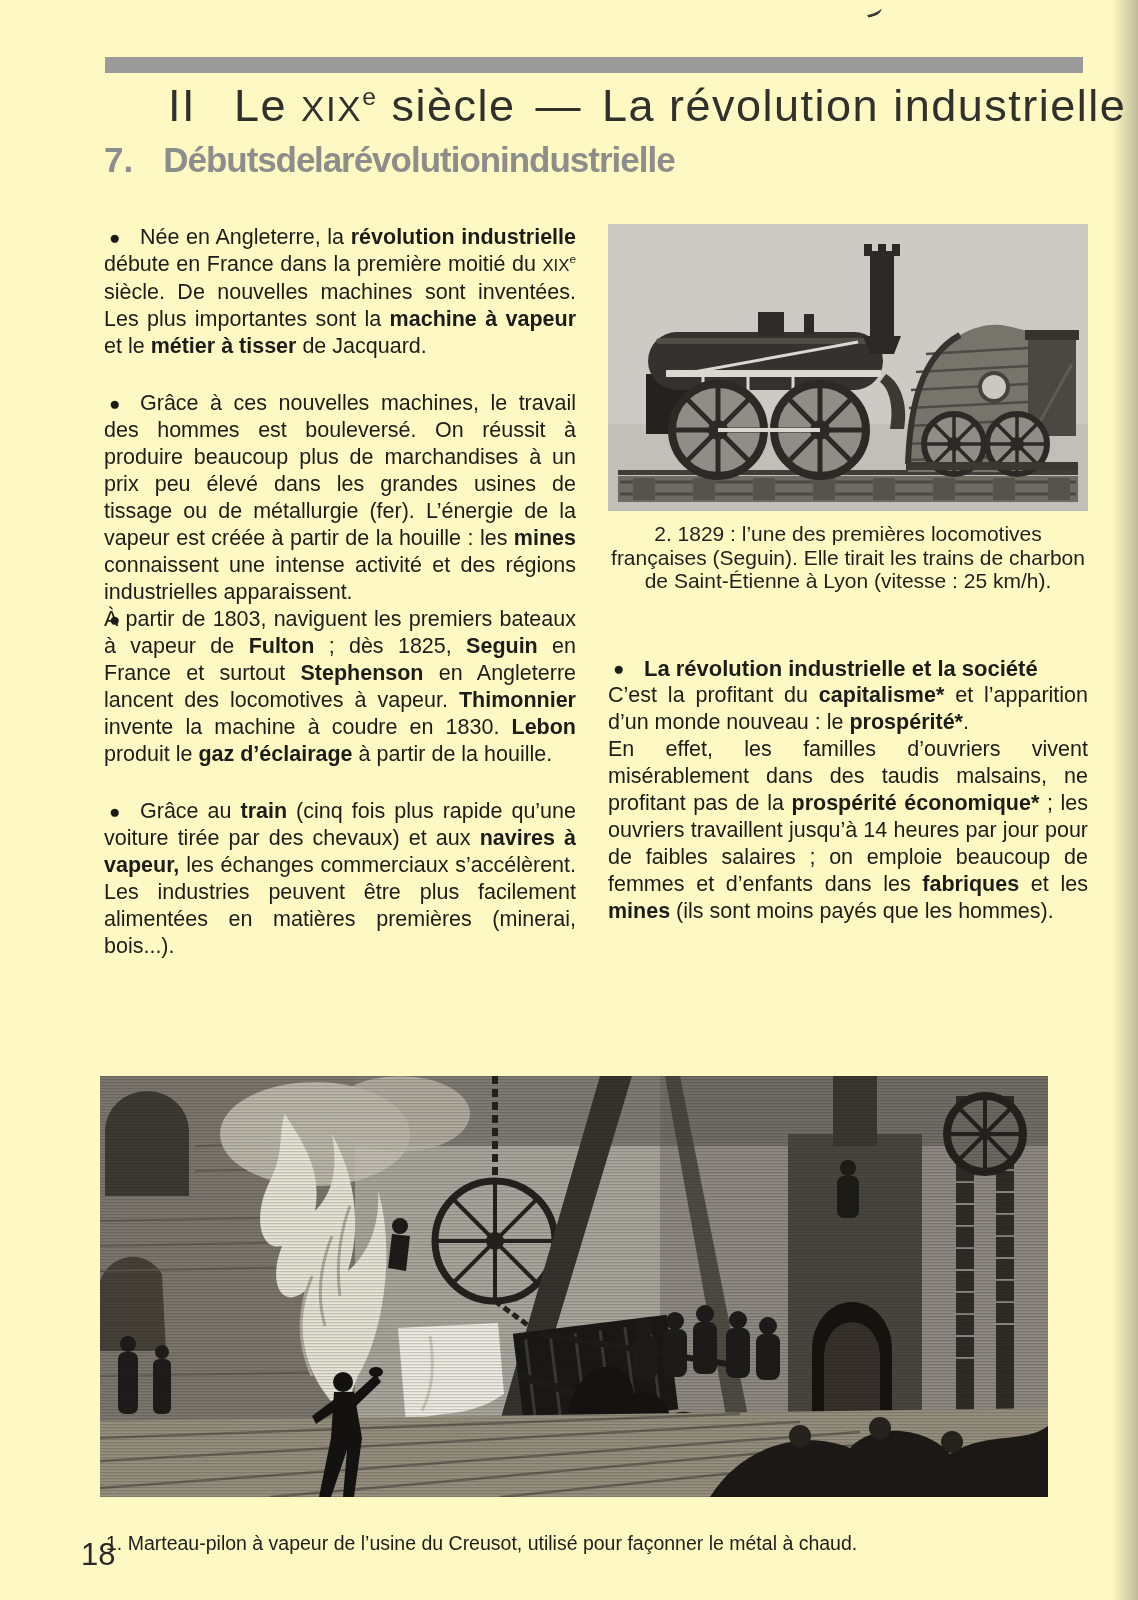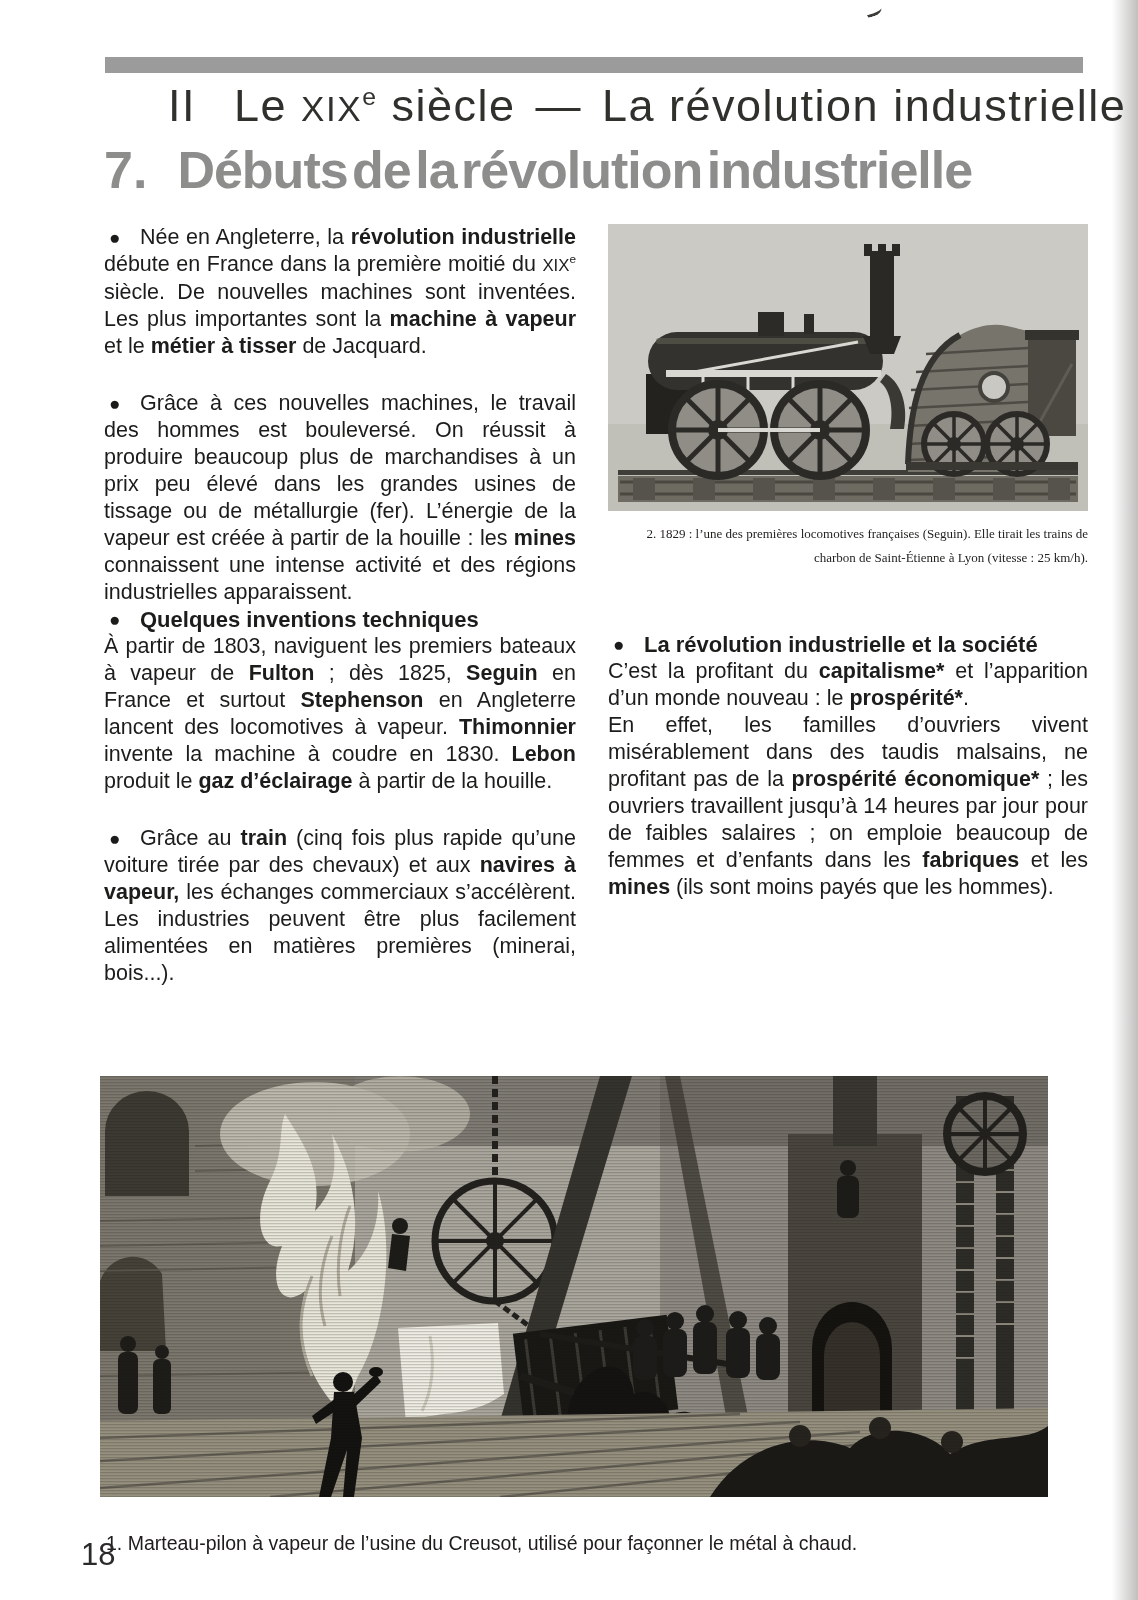--- a/index.html
+++ b/index.html
@@ -1,28 +1,28 @@
 <!DOCTYPE html>
 <html lang="fr"><head>
 <meta charset="utf-8">
 <style>
   html,body{margin:0;padding:0;}
   body{width:1138px;height:1600px;background:#e8e7e4;font-family:"Liberation Sans",sans-serif;}
-  .page{position:relative;width:1138px;height:1600px;background:#ffffff;overflow:hidden;}
+  .page{position:relative;width:1138px;height:1600px;background:#fef9c3;overflow:hidden;}
   .edge-shadow{position:absolute;right:0;top:0;width:26px;height:100%;
     background:linear-gradient(to right, rgba(0,0,0,0), rgba(90,88,85,0.38));}
   .scan-speck{position:absolute;left:866px;top:6px;width:16px;height:7px;
     border-bottom:3px solid #3c3b38;border-radius:0 0 60% 20%;transform:rotate(-18deg);}
   .topbar{position:absolute;left:105px;top:57px;width:978px;height:16px;background:#9b9b9b;}
 
   .series-title{position:absolute;left:168px;top:80px;width:920px;
     font-size:45px;color:#30302d;letter-spacing:1.5px;font-weight:normal;white-space:nowrap;}
   .series-title .kicker{margin-right:38px;}
   .chapter-title{position:absolute;left:104px;top:140px;width:980px;
-    font-size:52px;font-weight:bold;color:#8d8d8c;white-space:nowrap;letter-spacing:-1px;}
+    font-size:35px;font-weight:bold;color:#8d8d8c;white-space:nowrap;letter-spacing:-1px;}
   .chapter-title .num{margin-right:30px;letter-spacing:0;}
   .chapter-title .txt{word-spacing:-9px;}
 
   .columns{position:absolute;left:104px;top:224px;width:984px;display:flex;gap:32px;}
   .col{font-size:21.5px;line-height:27px;color:#1c1c1a;text-align:justify;}
   .col-left{width:472px;}
   .col-right{width:480px;}
 
   .para{position:relative;margin:0;}
   .para.bulleted{text-indent:36px;}
@@ -30,21 +30,21 @@
   .gap30{margin-top:30px;}
   .gap34{margin-top:34px;}
   .sec-heading{position:relative;font-weight:bold;font-size:22px;text-indent:36px;
     text-align:left;margin:0;}
   .sec-heading .bullet{position:absolute;left:5px;top:0;text-indent:0;font-size:19px;}
   .sc{font-size:0.78em;}
   sup{font-size:0.55em;vertical-align:super;line-height:0;}
   b,.b{font-weight:bold;margin-top:11px;}
 
   .photo-frame{width:480px;height:287px;background:#cbcac4;box-shadow:inset 0 0 0 1px #b7b6b0;}
-  .photo-caption{margin-top:11px;font-size:13px;line-height:23.5px;text-align:right;color:#201f1d;font-family:Liberation Serif, serif;}
+  .photo-caption{margin-top:11px;font-size:21px;line-height:23.5px;text-align:center;color:#201f1d;}
   .right-heading{margin-top:62px;}
   .right-body{margin-top:6px;}
 
   .factory-figure{position:absolute;left:100px;top:1076px;width:948px;height:421px;background:#b3afa7;}
   .figure1-caption{position:absolute;left:106px;top:1512px;width:940px;
     font-size:19.5px;color:#1e1d1b;}
   .page-number{position:absolute;left:81px;top:1537px;font-size:31px;color:#2b2a28;}
   svg{display:block;}
 </style>
 </head>
@@ -67,21 +67,21 @@
   <div class="columns">
 
     <div class="col col-left">
       <p class="para bulleted">
         <span class="bullet">●</span><span><span>Née en Angleterre, la </span><span class="b">révolution industrielle</span><span> débute en France dans la première moitié du </span><span class="sc">XIX</span><sup>e</sup><span> siècle. De nouvelles machines sont inventées. Les plus importantes sont la </span><span class="b">machine à vapeur</span><span> et le </span><span class="b">métier à tisser</span><span> de Jacquard.</span></span>
       </p>
       <p class="para bulleted gap30">
         <span class="bullet">●</span><span><span>Grâce à ces nouvelles machines, le travail des hommes est bouleversé. On réussit à produire beaucoup plus de marchandises à un prix peu élevé dans les grandes usines de tissage ou de métallurgie (fer). L’énergie de la vapeur est créée à partir de la houille : les </span><span class="b">mines</span><span> connaissent une intense activité et des régions industrielles apparaissent.</span></span>
       </p>
       <p class="sec-heading gap34">
-        <span class="bullet">●</span><span>Quelques inventions techniques</span>
+        <span class="bullet">●</span>
       </p>
       <p class="para">
         <span><span>À partir de 1803, naviguent les premiers bateaux à vapeur de </span><span class="b">Fulton</span><span> ; dès 1825, </span><span class="b">Seguin</span><span> en France et surtout </span><span class="b">Stephenson</span><span> en Angleterre lancent des locomotives à vapeur. </span><span class="b">Thimonnier</span><span> invente la machine à coudre en 1830. </span><span class="b">Lebon</span><span> produit le </span><span class="b">gaz d’éclairage</span><span> à partir de la houille.</span></span>
       </p>
       <p class="para bulleted gap30">
         <span class="bullet">●</span><span><span>Grâce au </span><span class="b">train</span><span> (cinq fois plus rapide qu’une voiture tirée par des chevaux) et aux </span><span class="b">navires à vapeur,</span><span> les échanges commerciaux s’accélèrent. Les industries peuvent être plus facilement alimentées en matières premières (minerai, bois...).</span></span>
       </p>
     </div>
 
     <div class="col col-right">

